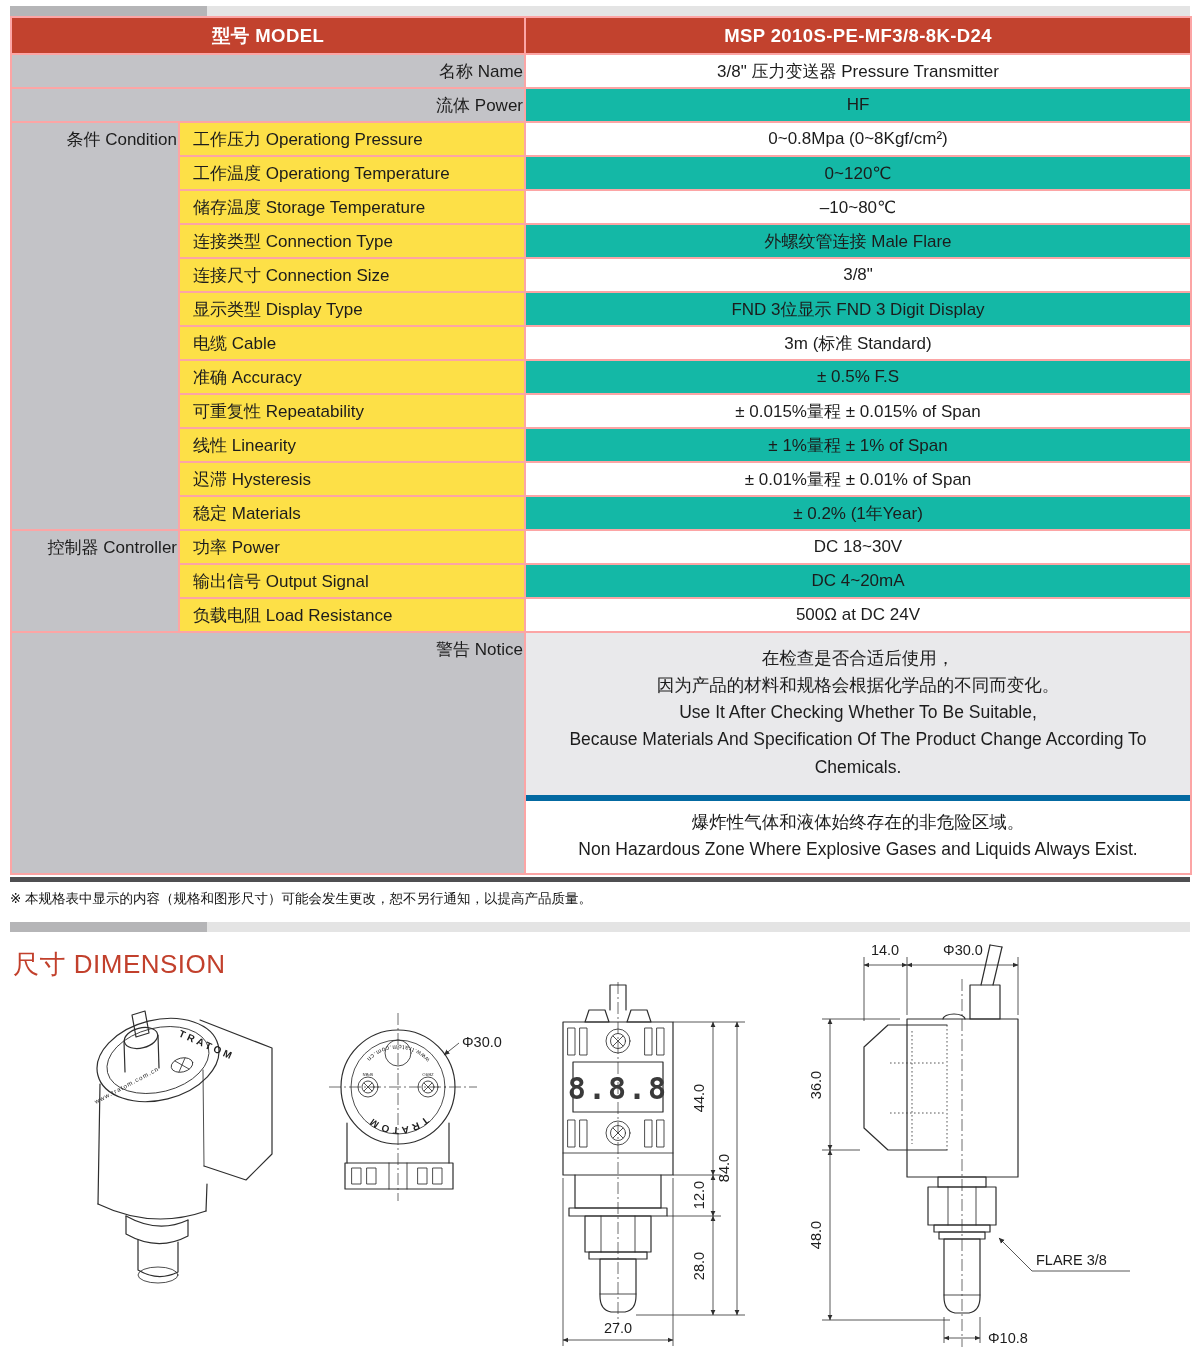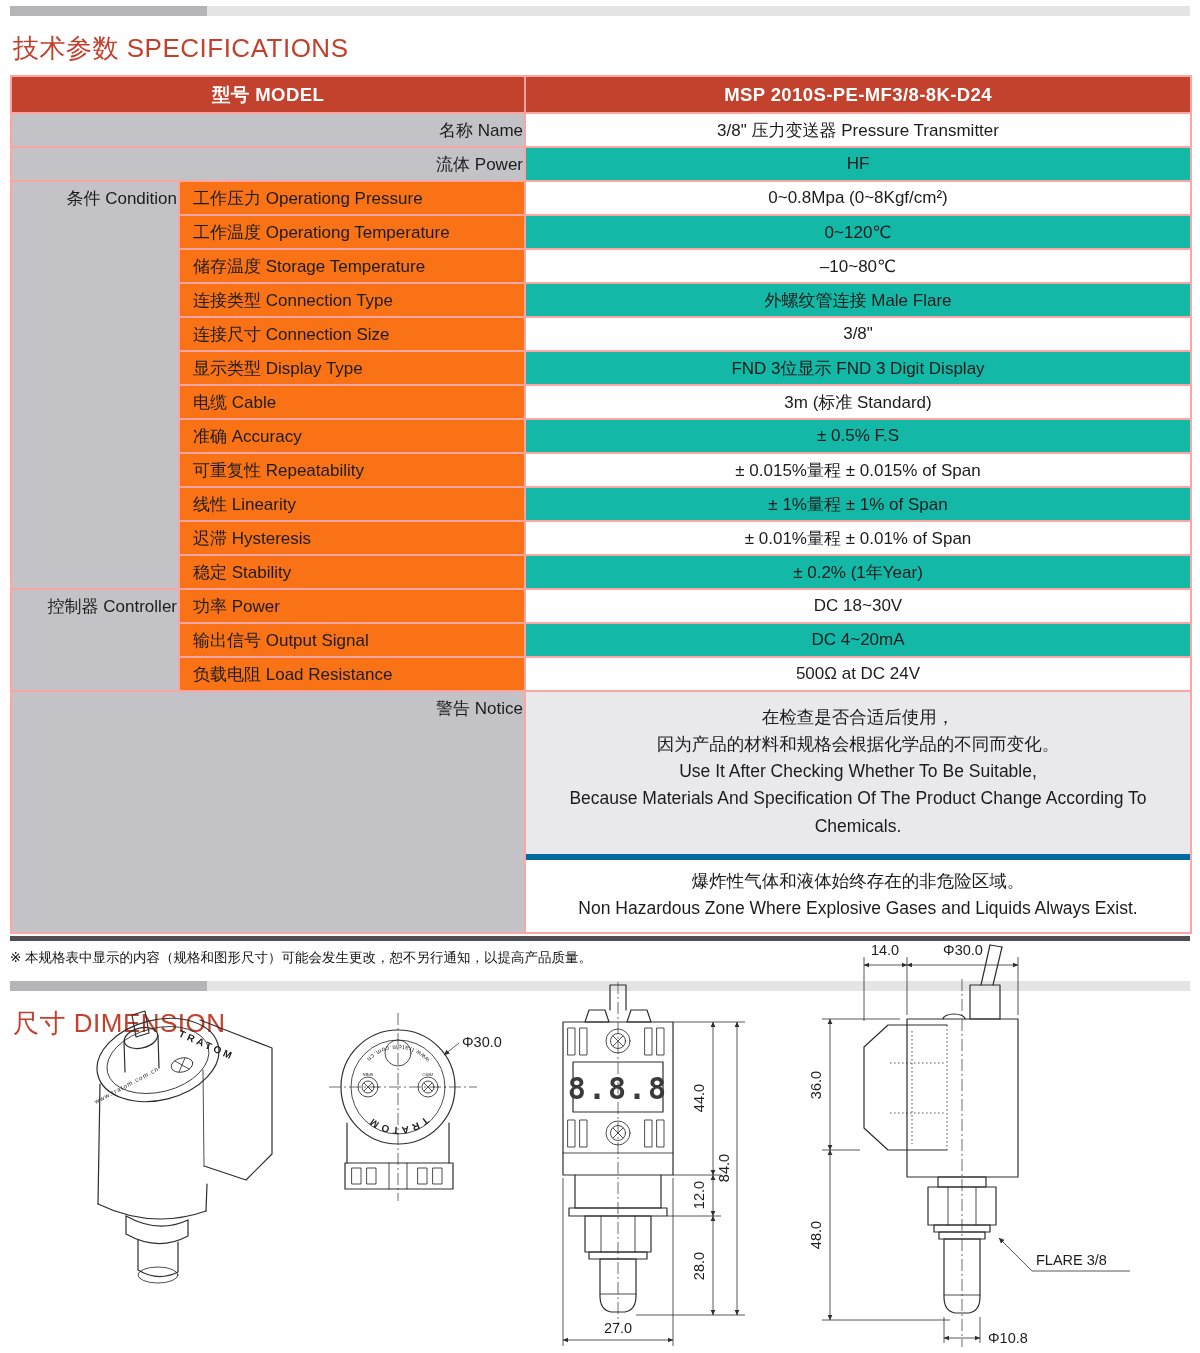--- a/index.html
+++ b/index.html
@@ -10,21 +10,21 @@
   .bar .seg2{flex:1;background:#e4e4e4;}
   .bar.first{margin-top:6px;}
   .bar.second{margin-top:14px;}
   .sec-title{color:#c2402c;font-size:26px;font-weight:400;margin:15px 0 9px 13px;letter-spacing:.5px;}
   table.spec{border-collapse:collapse;width:1180px;margin:0 10px;table-layout:fixed;}
   table.spec col.c1{width:168px;} table.spec col.c2{width:346px;} table.spec col.c3{width:666px;}
   table.spec th,table.spec td{border:2px solid #fca5a5;font-size:17px;}
   table.spec th{background:#c2422e;color:#fff;height:33px;font-size:18.5px;font-weight:bold;letter-spacing:.4px;}
   td.lbl{background:#c3c3c7;height:30px;padding-left:11px;font-size:17px;text-align:right;}
   td.grp{background:#c3c3c7;vertical-align:top;padding-top:5px;padding-left:11px;text-align:right;}
-  td.sub{background:#f97316;height:30px;padding-left:13px;}
+  td.sub{background:#fde047;height:30px;padding-left:13px;}
   td.val{text-align:center;height:30px;}
   td.vw{background:#ffffff;} td.vg{background:#14b8a6;}
   td.notice-val{background:#0369a1;padding:0;text-align:center;vertical-align:top;}
   .nblock1{background:#e9e9eb;padding:12px 8px 14px;line-height:1.55;}
   .nblock2{background:#fff;margin-top:6px;padding:8px 2px 10px;line-height:1.55;}
   .nline{font-size:17.5px;}
   .rule{height:5px;background:#4f4f51;margin:2px 10px 0;}
   .footnote{margin:8px 10px 0;color:#111;}
   .footnote .zh{font-size:13.5px;line-height:1.35;}
   .footnote .en{font-size:12.5px;line-height:1.35;}
@@ -44,21 +44,20 @@
 </head>
 <body>
 
 <div class="page">
 
   <div class="bar first">
     <span class="seg1"></span>
     <span class="seg2"></span>
   </div>
 
-  <div class="sec-title">技术参数 SPECIFICATIONS</div>
 
   <table class="spec">
     <colgroup>
         <col class="c1">
         <col class="c2">
         <col class="c3">
       </colgroup>
     <tbody>
         <tr>
       <th colspan="2">型号 MODEL</th>
@@ -111,21 +110,21 @@
     </tr>
     <tr>
       <td class="sub">线性 Linearity</td>
       <td class="val vg">± 1%量程 ± 1% of Span</td>
     </tr>
     <tr>
       <td class="sub">迟滞 Hysteresis</td>
       <td class="val vw">± 0.01%量程 ± 0.01% of Span</td>
     </tr>
     <tr>
-      <td class="sub">稳定 Stability</td>
+      <td class="sub">稳定 Materials</td>
       <td class="val vg">± 0.2% (1年Year)</td>
     </tr>
     <tr>
       <td class="grp" rowspan="3">控制器 Controller</td>
       <td class="sub">功率 Power</td>
       <td class="val vw">DC 18~30V</td>
     </tr>
     <tr>
       <td class="sub">输出信号 Output Signal</td>
       <td class="val vg">DC 4~20mA</td>

